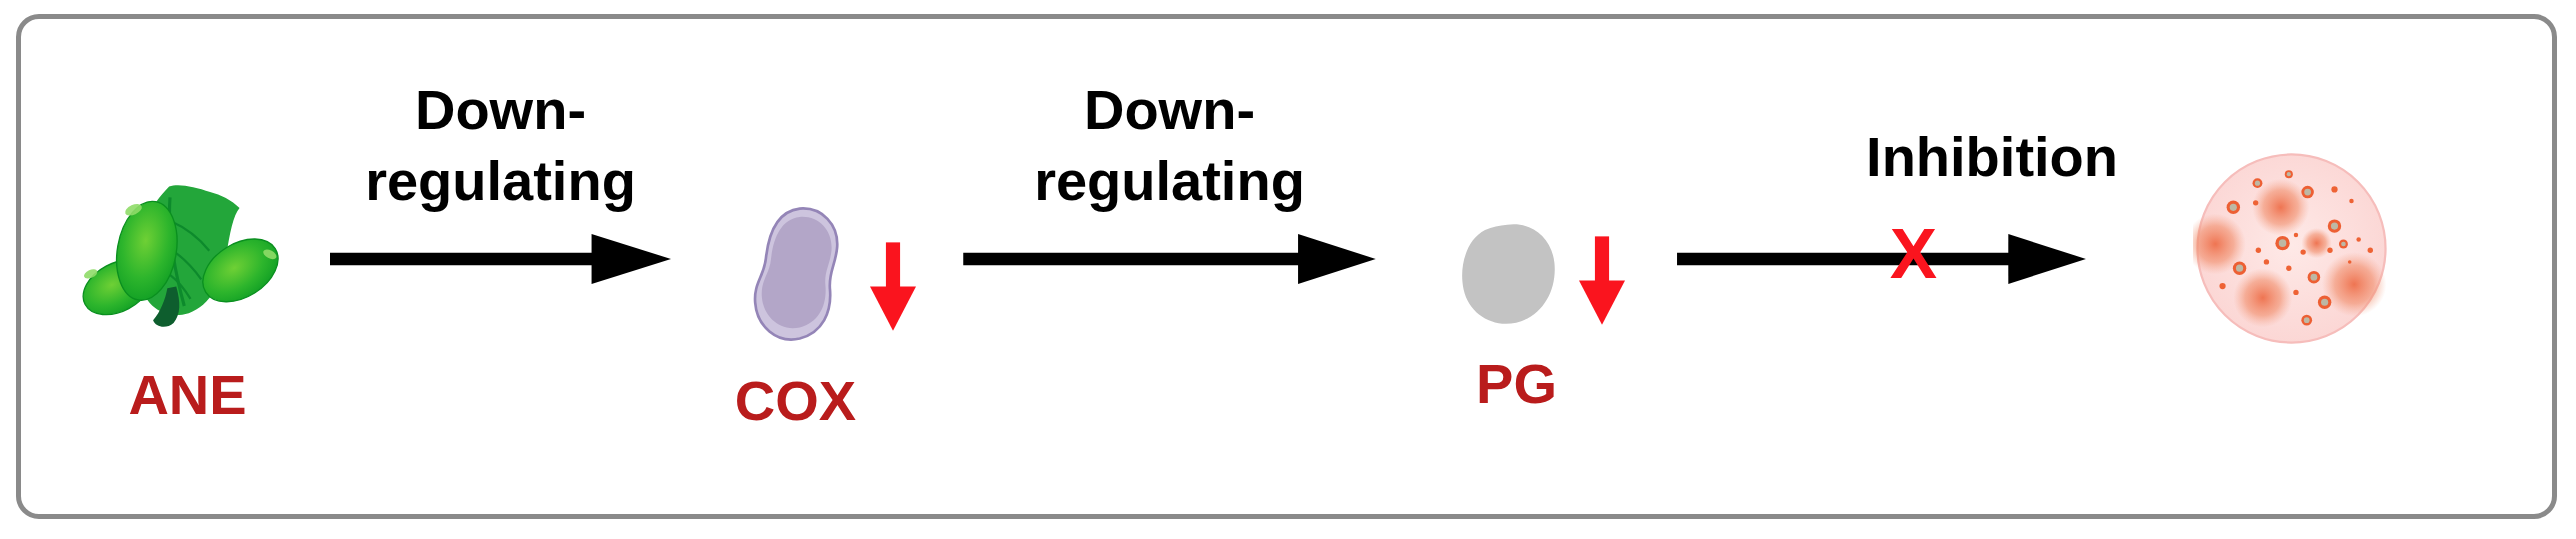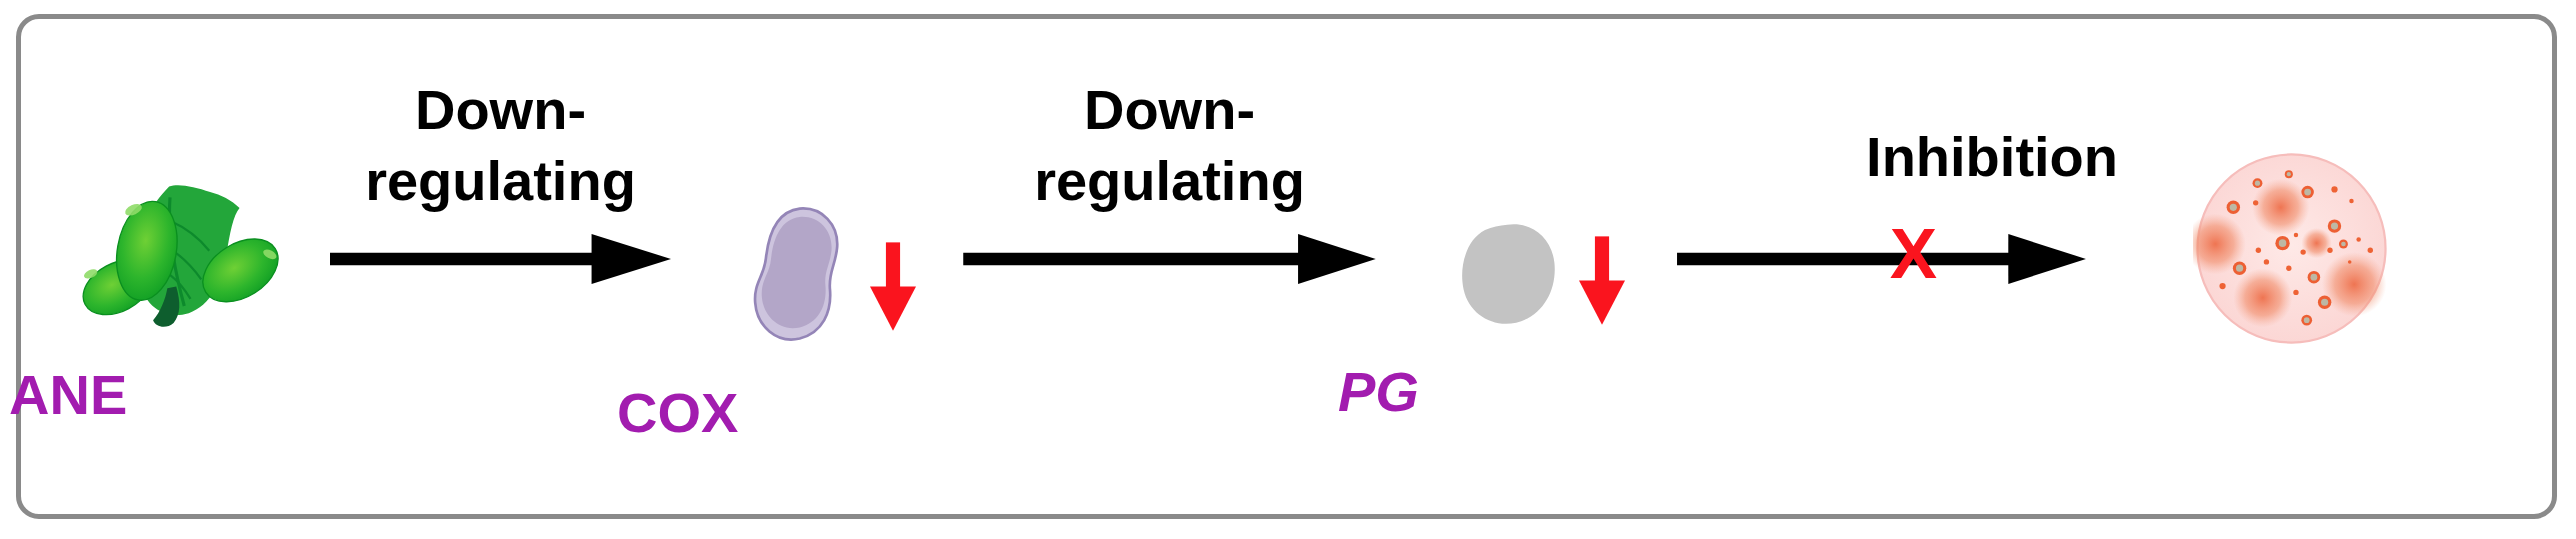--- a/index.html
+++ b/index.html
@@ -1,21 +1,21 @@
 <!DOCTYPE html>
 <html style="font-size:14.3px"><head>
 <meta charset="utf-8">
 <style>
   html,body{margin:0;padding:0;background:#ffffff;}
   body{font-family:"Liberation Sans", sans-serif;}
   #stage{position:relative;width:2576px;height:539px;background:#ffffff;overflow:hidden;}
   #frame{position:absolute;left:16px;top:14.3px;width:2531px;height:495px;
          border:5.4px solid #8a8a8a;border-radius:23px;background:#ffffff;}
   .abs{position:absolute;}
-  .lbl{position:absolute;font-weight:700;font-size:56px;color:#a21caf;text-align:left;
+  .lbl{position:absolute;font-weight:700;font-size:56px;color:#b91c1c;text-align:center;
        line-height:71px;white-space:pre;}
   .edge-lbl{position:absolute;font-weight:700;font-size:56px;color:#000;text-align:center;
        line-height:71px;}
   .xmark{position:absolute;left:1878px;top:215px;width:71px;height:77px;
        display:flex;align-items:center;justify-content:center;
        font-weight:700;font-size:71px;color:#fa141e;line-height:1;}
   svg{display:block;}
 </style>
 </head>
 <body>
@@ -163,16 +163,16 @@
         <circle cx="73" cy="112" r="3"></circle>
       <circle cx="82" cy="125" r="3"></circle>
         <circle cx="107" cy="132" r="3"></circle>
         <circle cx="33" cy="152" r="3.5"></circle>
       <circle cx="115" cy="159" r="3"></circle>
         <circle cx="175" cy="125" r="2"></circle>
     </g>
   </svg>
 
   <div class="lbl" style="left:9px;top:359px;width:357px;">ANE</div>
-  <div class="lbl" style="left:617px;top:377px;width:357px;">COX</div>
-  <div class="lbl" style="left:1338px;top:356px;width:357px;font-style:italic;">PG</div>
+  <div class="lbl" style="left:617px;top:365px;width:357px;">COX</div>
+  <div class="lbl" style="left:1338px;top:348px;width:357px;">PG</div>
 </div>
 
 
 </body></html>

